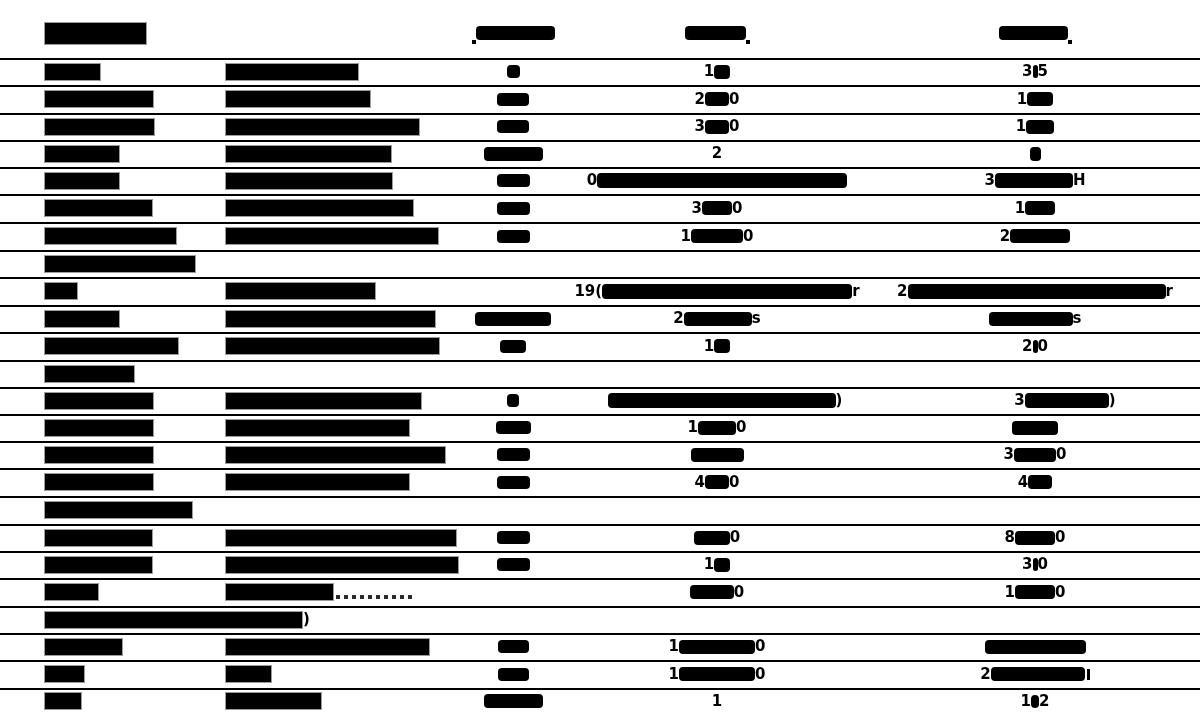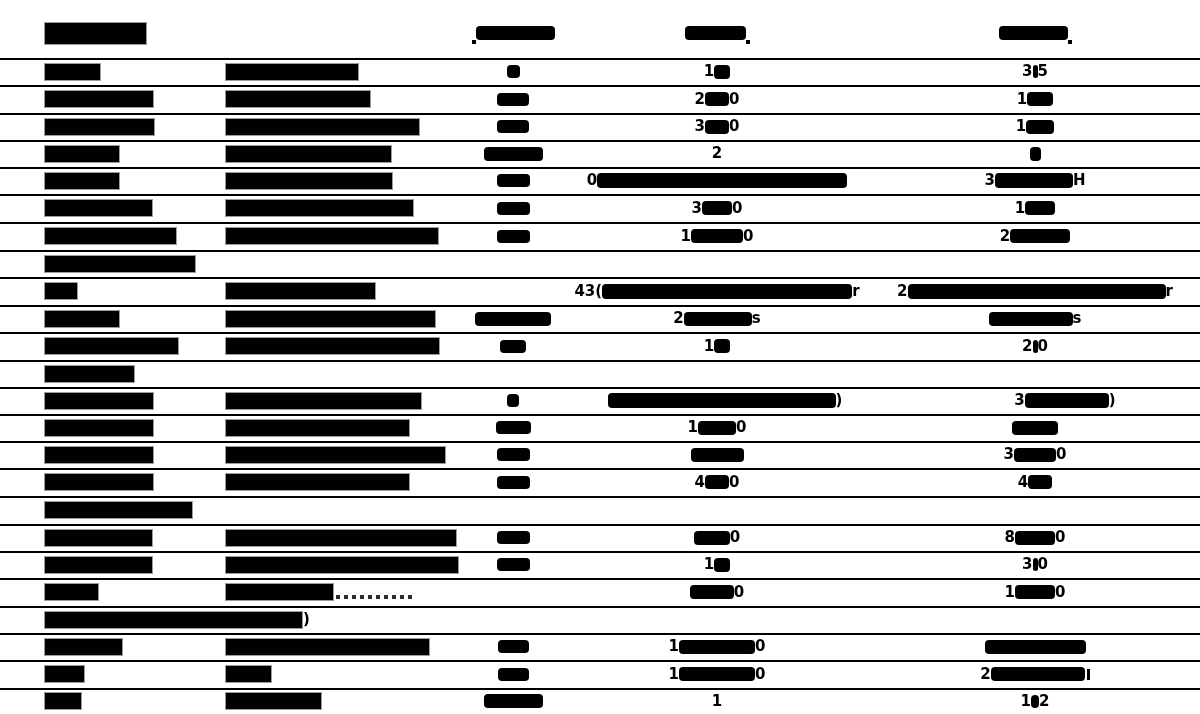--- a/index.html
+++ b/index.html
@@ -190,21 +190,21 @@
     <div class="cell" style="top: 250px; height: 27px; left: 44px;">
       <div class="bar label-bar" style="width: 150px; height: 16px; background: rgb(0, 0, 0);"></div>
     </div>
     <div class="cell" style="top: 277px; height: 28px; left: 44px;">
       <div class="bar label-bar" style="width: 32px; height: 16px; background: rgb(0, 0, 0);"></div>
     </div>
     <div class="cell" style="top: 277px; height: 28px; left: 225px;">
       <div class="bar label-bar" style="width: 149px; height: 16px; background: rgb(0, 0, 0);"></div>
     </div>
     <div class="cell center" style="top: 277px; height: 28px; left: 557px; width: 320px;">
-      <span class="frag">43(</span>
+      <span class="frag">19(</span>
       <div class="bar pill-bar" style="width: 250px; height: 15px; background: rgb(0, 0, 0);"></div>
       <span class="frag">r</span>
     </div>
     <div class="cell center" style="top: 277px; height: 28px; left: 875px; width: 320px;">
       <span class="frag">2</span>
       <div class="bar pill-bar" style="width: 258px; height: 15px; background: rgb(0, 0, 0);"></div>
       <span class="frag">r</span>
     </div>
     <div class="cell" style="top: 305px; height: 27px; left: 44px;">
       <div class="bar label-bar" style="width: 74px; height: 16px; background: rgb(0, 0, 0);"></div>

